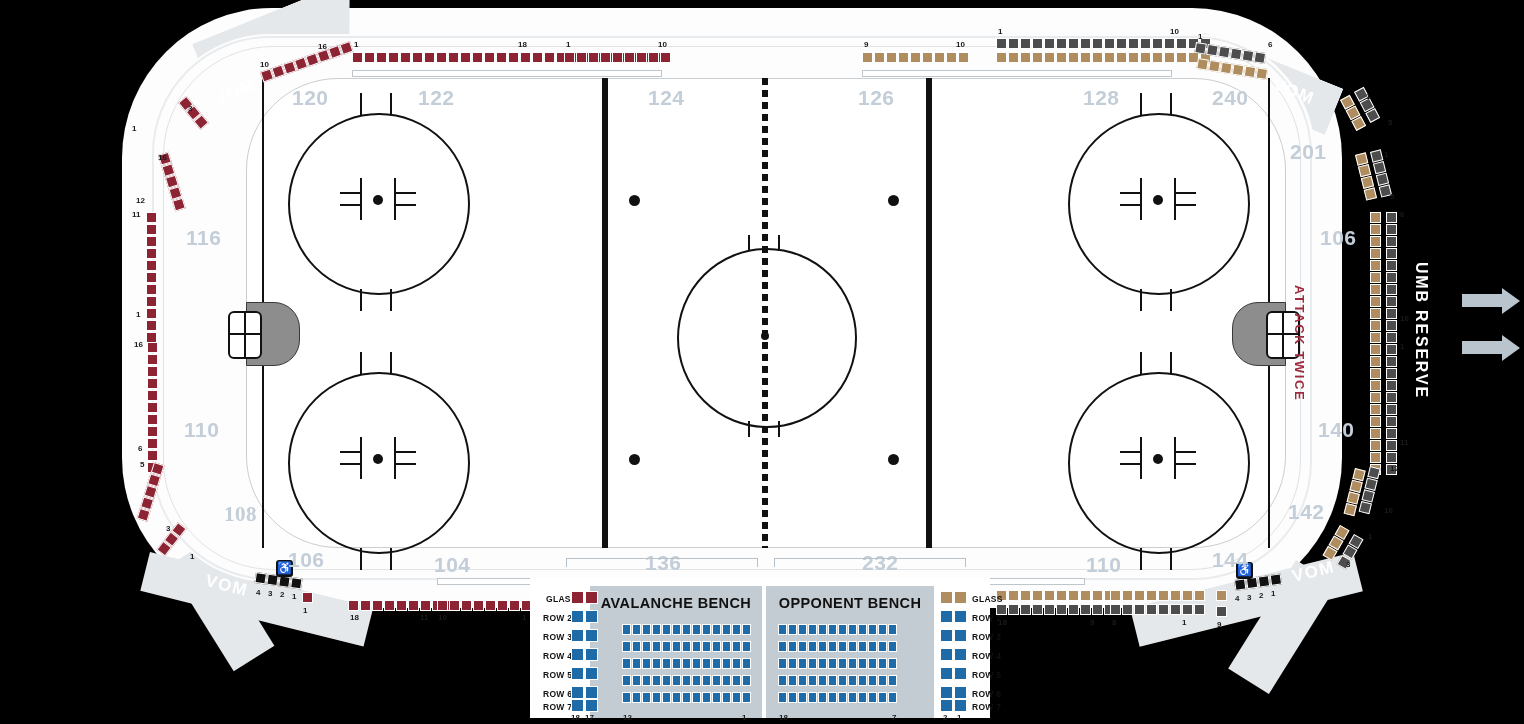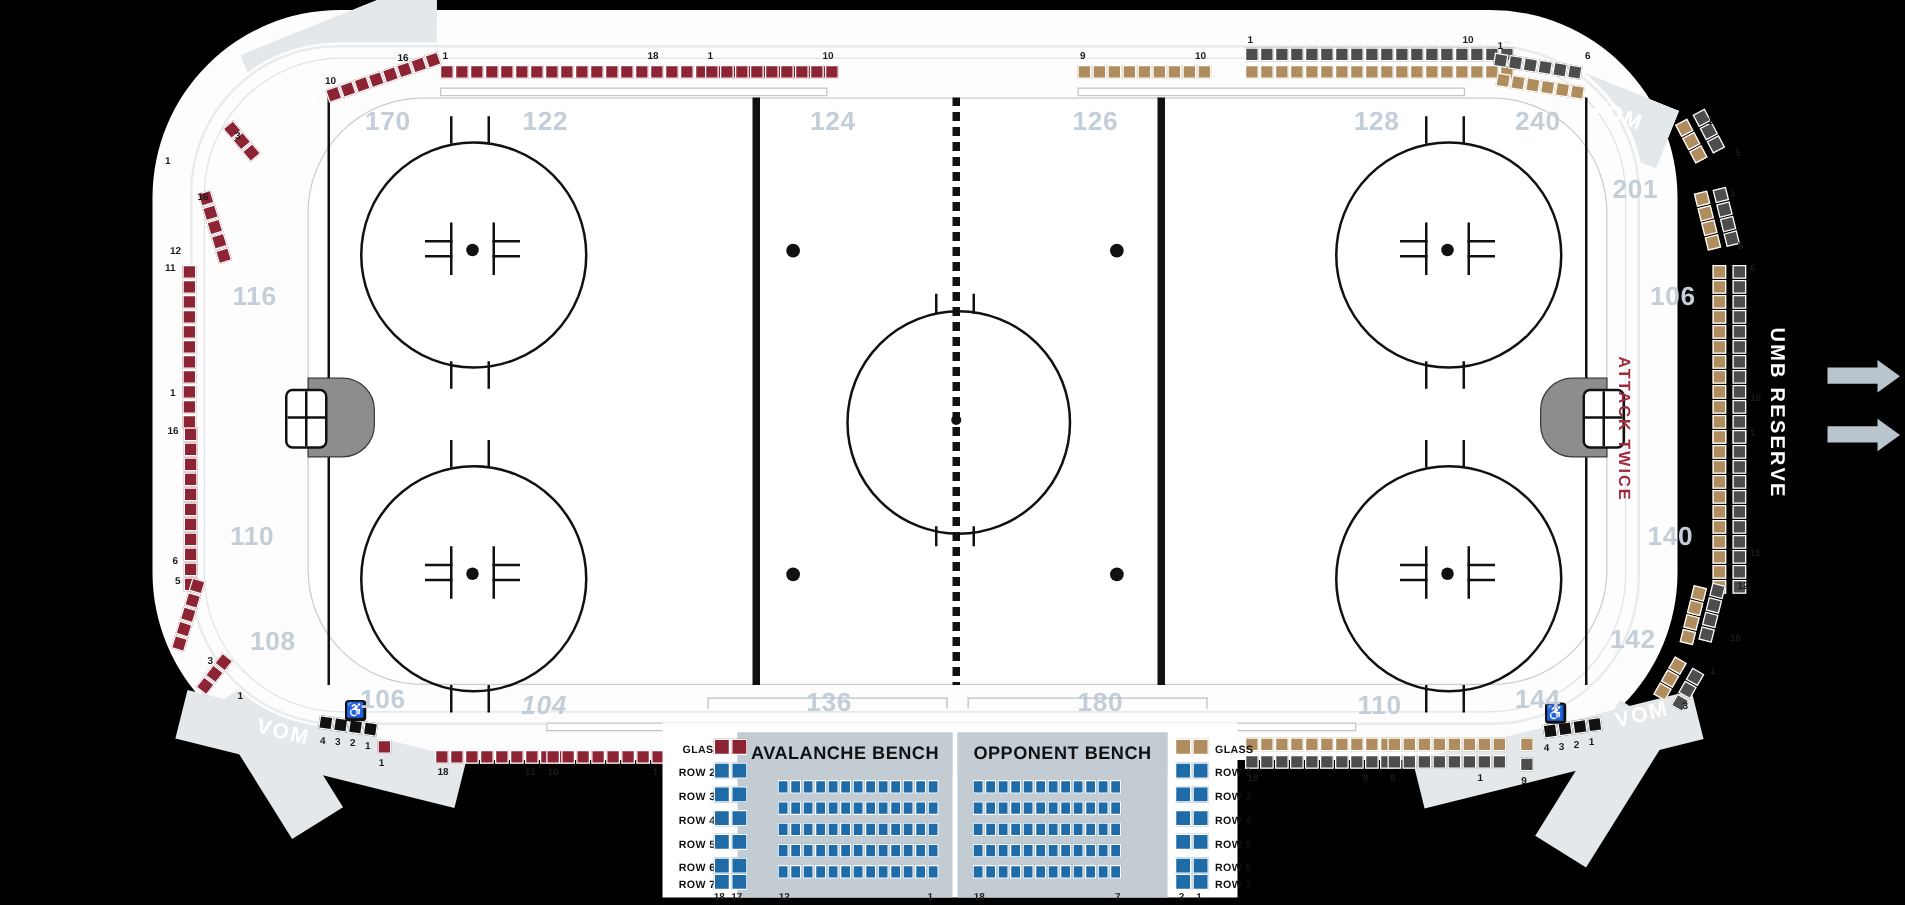--- a/index.html
+++ b/index.html
@@ -648,37 +648,37 @@
       <span class="seat s-blk"></span>
       <span class="seat s-blk"></span>
       <span class="seat s-blk"></span>
   </div>
   <span class="seatnum" style="left:1235px;top:594px;">4</span>
   <span class="seatnum" style="left:1247px;top:593px;">3</span>
   <span class="seatnum" style="left:1259px;top:591px;">2</span>
   <span class="seatnum" style="left:1271px;top:589px;">1</span>
   <div class="wc" style="left:1236px;top:562px;">♿</div>
 
-  <span class="secnum" style="left:292px;top:86px;">170</span>
+  <span class="secnum" style="left:292px;top:86px;">120</span>
   <span class="secnum" style="left:418px;top:86px;">122</span>
   <span class="secnum" style="left:648px;top:86px;">124</span>
   <span class="secnum" style="left:858px;top:86px;">126</span>
   <span class="secnum" style="left:1083px;top:86px;">128</span>
   <span class="secnum" style="left:1212px;top:86px;">240</span>
   <span class="secnum" style="left:1290px;top:140px;">201</span>
   <span class="secnum" style="left:1320px;top:226px;">106</span>
   <span class="secnum" style="left:1318px;top:418px;">140</span>
   <span class="secnum" style="left:1288px;top:500px;">142</span>
   <span class="secnum" style="left:1212px;top:548px;">144</span>
   <span class="secnum" style="left:1086px;top:553px;">110</span>
-  <span class="secnum" style="left:862px;top:551px;">180</span>
+  <span class="secnum" style="left:862px;top:551px;">232</span>
   <span class="secnum" style="left:645px;top:551px;">136</span>
-  <span class="secnum" style="left:417px;top:553px;font-style:italic;">104</span>
+  <span class="secnum" style="left:434px;top:553px;">104</span>
   <span class="secnum" style="left:288px;top:548px;">106</span>
-  <span class="secnum" style="left:200px;top:502px;">108</span>
+  <span class="secnum" style="left:224px;top:502px;font-family:Liberation Serif, serif;">108</span>
   <span class="secnum" style="left:184px;top:418px;">110</span>
   <span class="secnum" style="left:186px;top:226px;">116</span>
 
   <span class="vom" style="left:214px;top:82px;transform:rotate(-22deg);">VOM</span>
   <span class="vom" style="left:1272px;top:82px;transform:rotate(22deg);">VOM</span>
   <span class="vom" style="left:205px;top:576px;transform:rotate(14deg);">VOM</span>
   <span class="vom" style="left:1292px;top:562px;transform:rotate(-14deg);">VOM</span>
 
   <span class="attack">ATTACK TWICE</span>
   <span class="umb">UMB RESERVE</span>

